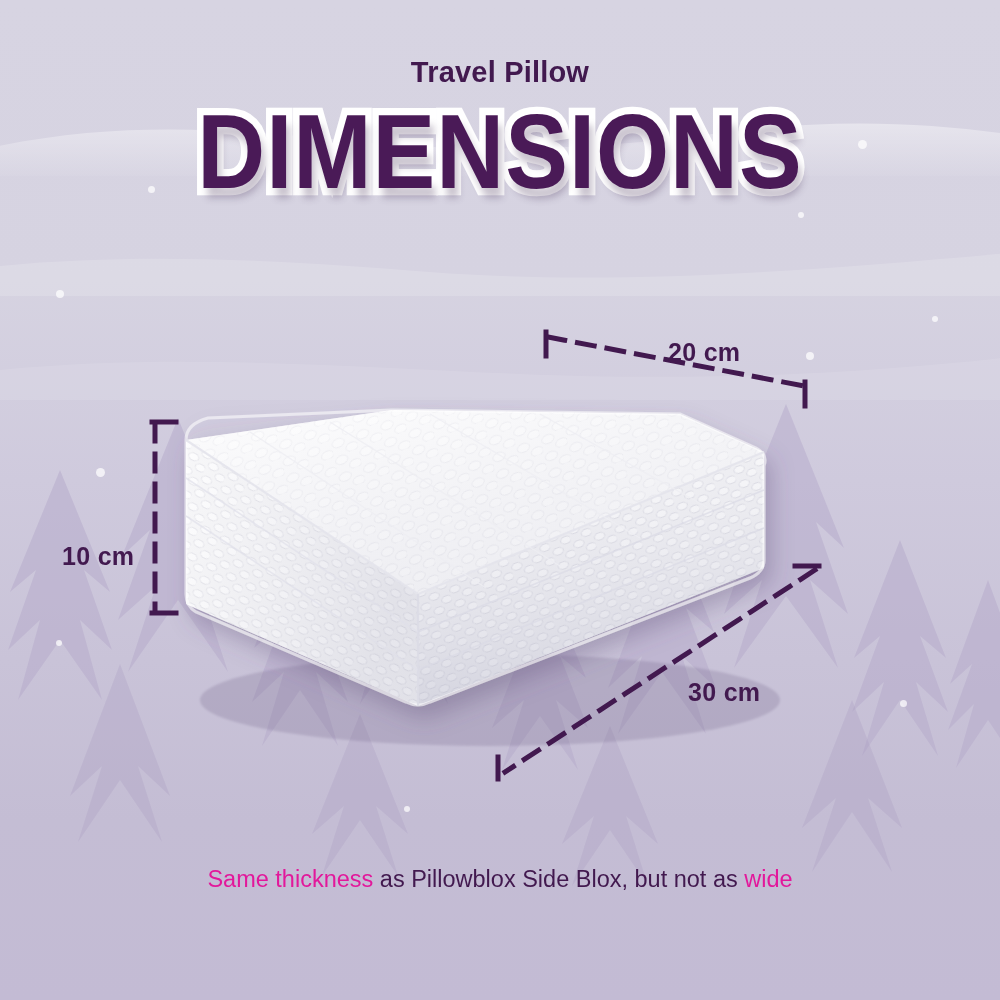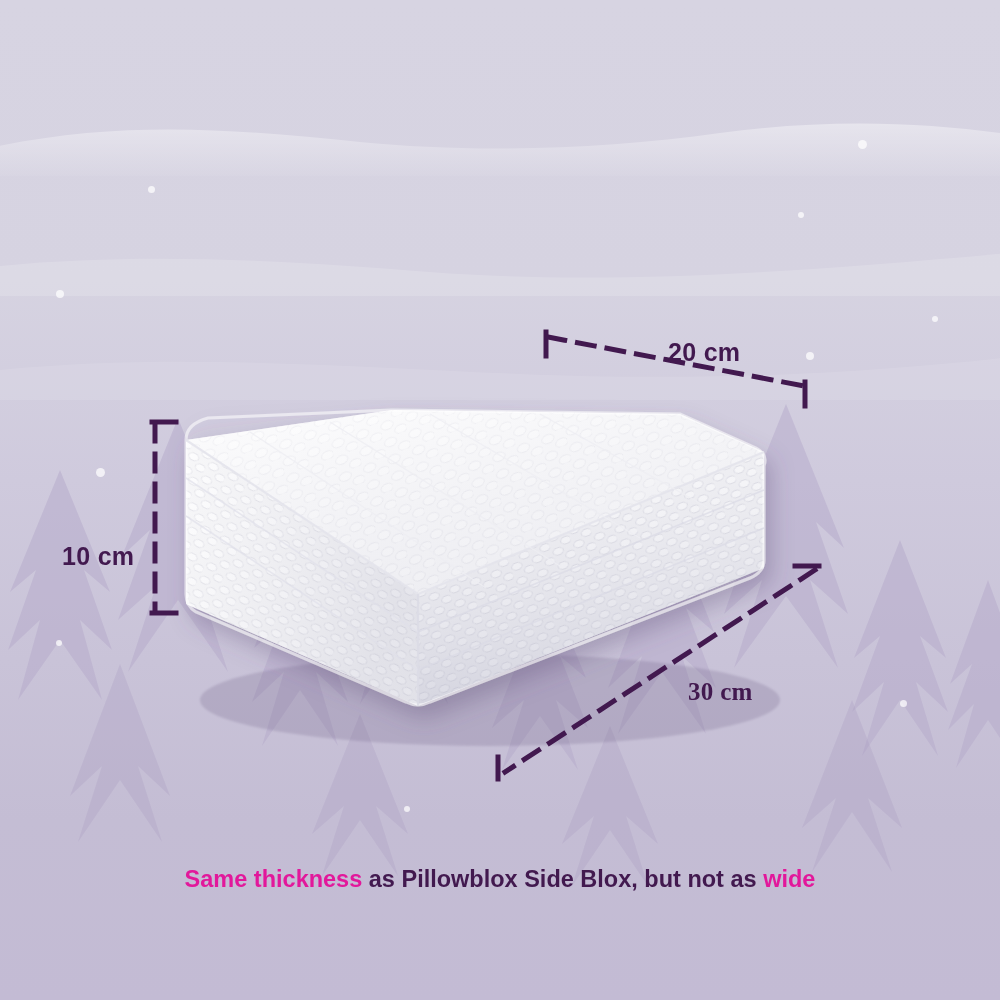--- a/index.html
+++ b/index.html
@@ -75,31 +75,31 @@
   .dim-label {
     position: absolute;
     font-size: 25px;
     font-weight: bold;
     color: #42194f;
     white-space: nowrap;
     letter-spacing: 0.3px;
   }
   #dim-label-width  { left: 668px; top: 322px; margin-top: 16px; }
   #dim-label-height { left: 62px;  top: 498px; margin-top: 44px; }
-  #dim-label-depth  { left: 688px; top: 678px; font-family: Liberation Serif, serif; }
+  #dim-label-depth  { left: 688px; top: 678px; }
 
   
   .caption {
     position: absolute;
     left: 0;
     width: 1000px;
     text-align: center;
     color: #42194f;
     font-size: 23.5px;
-    font-weight: bold;
+    font-weight: normal;
     line-height: 1;
   }
   #caption-line-1 { top: 868px; }
   #caption-line-2 { top: 902px; }
   .hl { color: #e2189b; }
 </style>
 </head>
 <body>
 
 <div id="poster">
@@ -158,20 +158,24 @@
     <div class="dot" style="left:798px;top:212px;width:6px;height:6px;"></div>
     <div class="dot" style="left:56px;top:290px;width:8px;height:8px;"></div>
     <div class="dot" style="left:932px;top:316px;width:6px;height:6px;"></div>
     <div class="dot" style="left:806px;top:352px;width:8px;height:8px;"></div>
     <div class="dot" style="left:96px;top:468px;width:9px;height:9px;"></div>
     <div class="dot" style="left:56px;top:640px;width:6px;height:6px;"></div>
     <div class="dot" style="left:900px;top:700px;width:7px;height:7px;"></div>
     <div class="dot" style="left:404px;top:806px;width:6px;height:6px;"></div>
   </div>
 
+  <div class="heading-wrap">
+    <div class="eyebrow">Travel Pillow</div>
+    <div class="big-title">DIMENSIONS</div>
+  </div>
 
   <svg id="pillow-stage" viewBox="0 0 1000 1000">
     <defs>
 
       <pattern id="quiltTop" width="26" height="17" patternUnits="userSpaceOnUse" patternTransform="rotate(-20) skewX(-8)">
         <rect width="26" height="17" fill="#fbfbfc"></rect>
         <ellipse cx="7" cy="5" rx="6.4" ry="4.3" fill="#ffffff"></ellipse>
         <ellipse cx="20" cy="13" rx="6.4" ry="4.3" fill="#ffffff"></ellipse>
         <ellipse cx="7" cy="5" rx="6.4" ry="4.3" fill="none" stroke="#e2e2e8" stroke-width="0.8"></ellipse>
         <ellipse cx="20" cy="13" rx="6.4" ry="4.3" fill="none" stroke="#e2e2e8" stroke-width="0.8"></ellipse>

